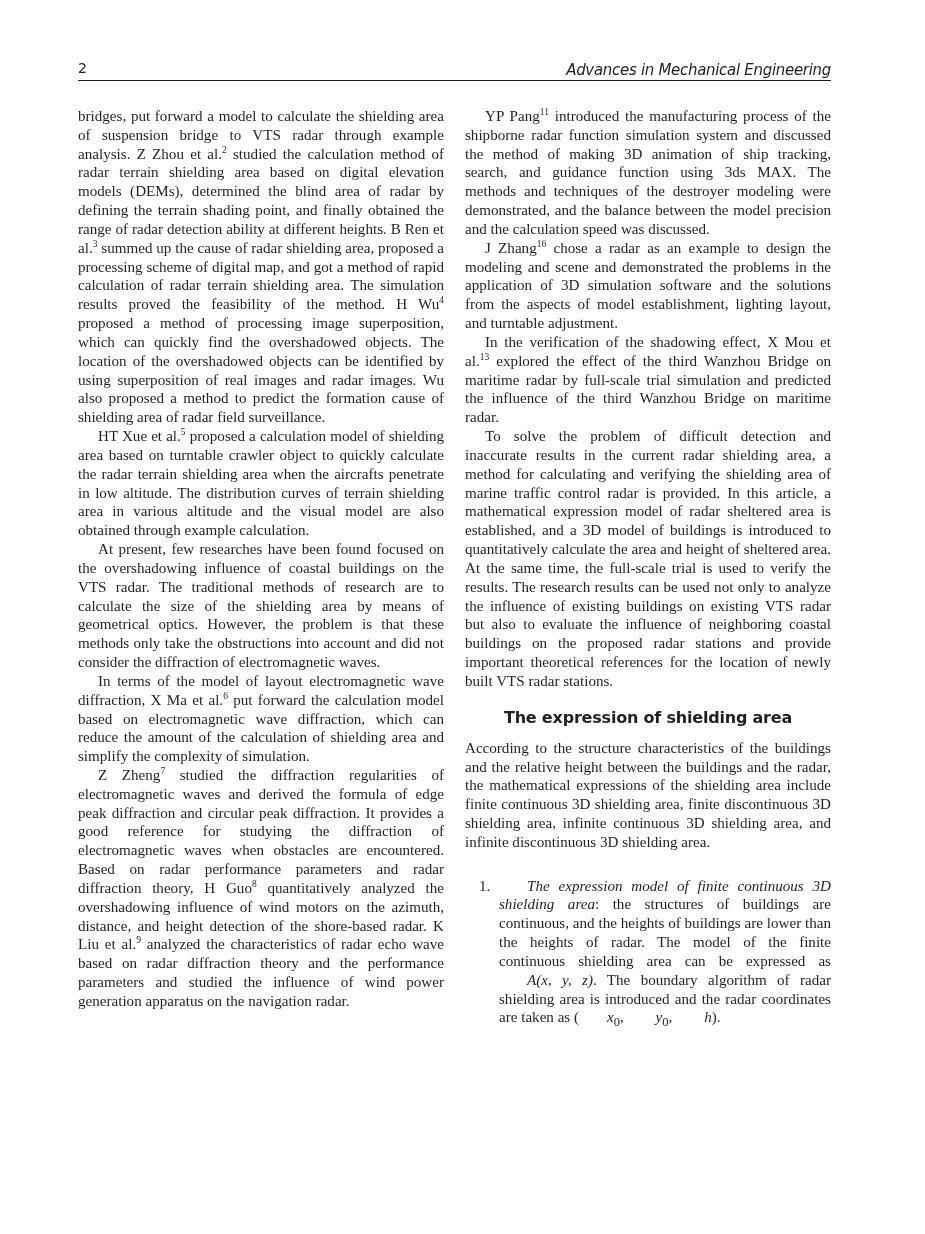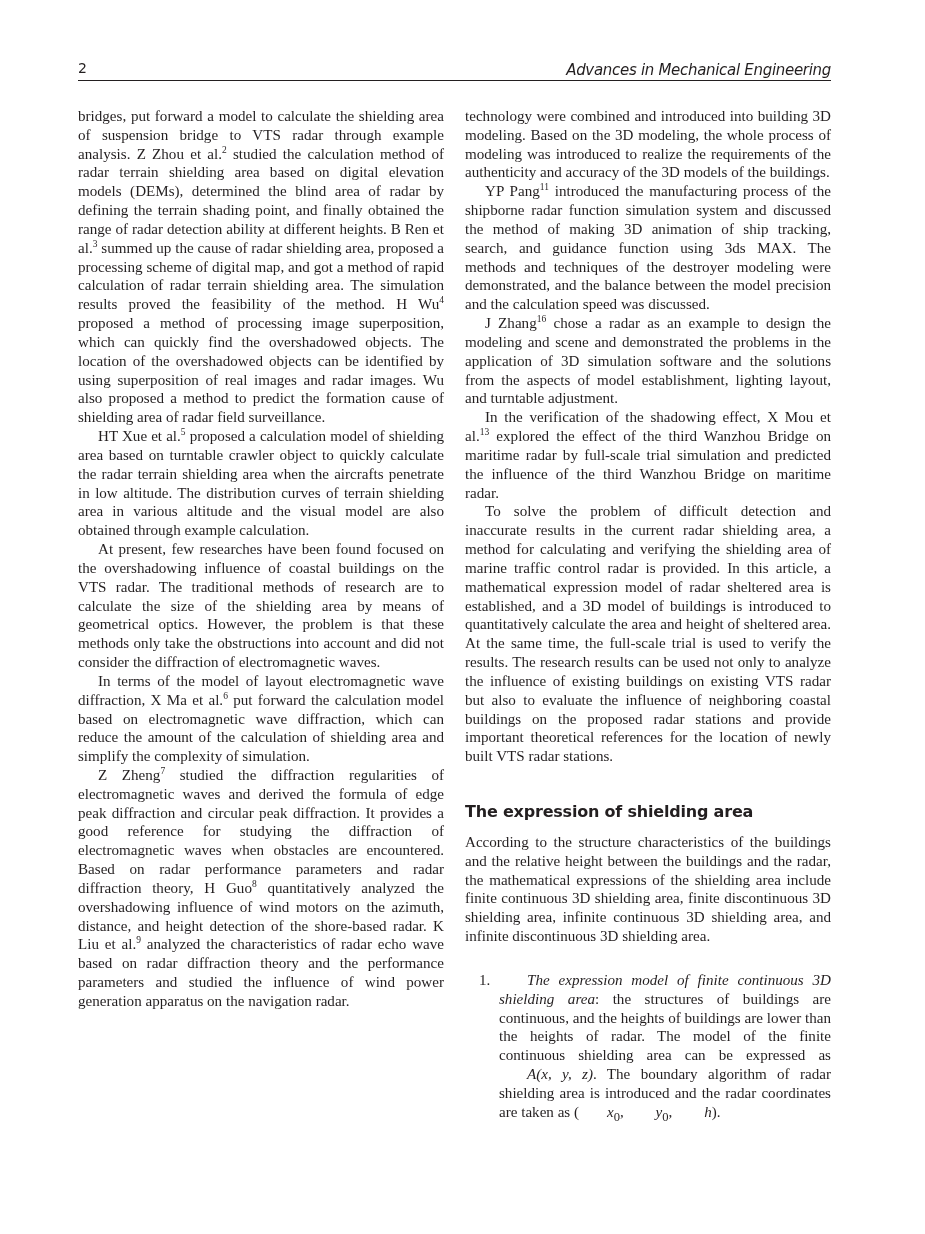--- a/index.html
+++ b/index.html
@@ -6,21 +6,21 @@
   body { width: 925px; height: 1234px; position: relative; overflow: hidden; color: #231f20; }
   .header { position: absolute; left: 78px; top: 58px; width: 753px; height: 22px; border-bottom: 1px solid #231f20; }
   .page-num { position: absolute; left: 0; top: 2px; font-family: "DejaVu Sans", sans-serif; font-size: 14px; }
   .journal { position: absolute; right: 0; top: 3px; font-family: "DejaVu Sans", sans-serif; font-style: italic; font-size: 15px; letter-spacing: -0.3px; }
   .col { position: absolute; top: 107px; width: 366px; font-family: "Liberation Serif", serif; font-size: 15.1px; line-height: 18.83px; text-align: justify; hyphens: none; }
   .col-left { left: 78px; }
   .col-right { left: 465px; }
   p { margin: 0; }
   p.ind { text-indent: 20px; }
   sup { font-size: 9.5px; line-height: 0; vertical-align: 6px; }
-  h2 { font-family: "DejaVu Sans", sans-serif; font-weight: bold; font-size: 16px; line-height: 20px; margin: 36px 0 11px 0; letter-spacing: -0.2px; text-align: left; }
+  h2 { font-family: "DejaVu Sans", sans-serif; font-weight: bold; font-size: 16px; line-height: 20px; margin: 17px 0 11px 0; letter-spacing: -0.2px; text-align: center; }
   .list { margin-top: 25px; }
   .list-item { position: relative; padding-left: 34px; }
   .list-num { position: absolute; left: 14px; top: 0; }
   em { font-style: italic; margin-left: 28px; }
 </style>
 </head>
 <body>
 
 <div class="header">
   <span class="page-num">2</span>
@@ -29,21 +29,20 @@
 
 <div class="col col-left">
   <p><span>bridges, put forward a model to calculate the shielding area of suspension bridge to VTS radar through example analysis. Z Zhou et al.</span><sup>2</sup><span> studied the calculation method of radar terrain shielding area based on digital elevation models (DEMs), determined the blind area of radar by defining the terrain shading point, and finally obtained the range of radar detection ability at different heights. B Ren et al.</span><sup>3</sup><span> summed up the cause of radar shielding area, proposed a processing scheme of digital map, and got a method of rapid calculation of radar terrain shielding area. The simulation results proved the feasibility of the method. H Wu</span><sup>4</sup><span> proposed a method of processing image superposition, which can quickly find the overshadowed objects. The location of the overshadowed objects can be identified by using superposition of real images and radar images. Wu also proposed a method to predict the formation cause of shielding area of radar field surveillance.</span></p>
   <p class="ind"><span>HT Xue et al.</span><sup>5</sup><span> proposed a calculation model of shielding area based on turntable crawler object to quickly calculate the radar terrain shielding area when the aircrafts penetrate in low altitude. The distribution curves of terrain shielding area in various altitude and the visual model are also obtained through example calculation.</span></p>
   <p class="ind">At present, few researches have been found focused on the overshadowing influence of coastal buildings on the VTS radar. The traditional methods of research are to calculate the size of the shielding area by means of geometrical optics. However, the problem is that these methods only take the obstructions into account and did not consider the diffraction of electromagnetic waves.</p>
   <p class="ind"><span>In terms of the model of layout electromagnetic wave diffraction, X Ma et al.</span><sup>6</sup><span> put forward the calculation model based on electromagnetic wave diffraction, which can reduce the amount of the calculation of shielding area and simplify the complexity of simulation.</span></p>
   <p class="ind"><span>Z Zheng</span><sup>7</sup><span> studied the diffraction regularities of electromagnetic waves and derived the formula of edge peak diffraction and circular peak diffraction. It provides a good reference for studying the diffraction of electromagnetic waves when obstacles are encountered. Based on radar performance parameters and radar diffraction theory, H Guo</span><sup>8</sup><span> quantitatively analyzed the overshadowing influence of wind motors on the azimuth, distance, and height detection of the shore-based radar. K Liu et al.</span><sup>9</sup><span> analyzed the characteristics of radar echo wave based on radar diffraction theory and the performance parameters and studied the influence of wind power generation apparatus on the navigation radar.</span></p>
 </div>
 
 <div class="col col-right">
-  <p>technology were combined and introduced into building 3D modeling. Based on the 3D modeling, the whole process of modeling was introduced to realize the requirements of the authenticity and accuracy of the 3D models of the buildings.</p>
   <p class="ind"><span>YP Pang</span><sup>11</sup><span> introduced the manufacturing process of the shipborne radar function simulation system and discussed the method of making 3D animation of ship tracking, search, and guidance function using 3ds MAX. The methods and techniques of the destroyer modeling were demonstrated, and the balance between the model precision and the calculation speed was discussed.</span></p>
   <p class="ind"><span>J Zhang</span><sup>16</sup><span> chose a radar as an example to design the modeling and scene and demonstrated the problems in the application of 3D simulation software and the solutions from the aspects of model establishment, lighting layout, and turntable adjustment.</span></p>
   <p class="ind"><span>In the verification of the shadowing effect, X Mou et al.</span><sup>13</sup><span> explored the effect of the third Wanzhou Bridge on maritime radar by full-scale trial simulation and predicted the influence of the third Wanzhou Bridge on maritime radar.</span></p>
   <p class="ind">To solve the problem of difficult detection and inaccurate results in the current radar shielding area, a method for calculating and verifying the shielding area of marine traffic control radar is provided. In this article, a mathematical expression model of radar sheltered area is established, and a 3D model of buildings is introduced to quantitatively calculate the area and height of sheltered area. At the same time, the full-scale trial is used to verify the results. The research results can be used not only to analyze the influence of existing buildings on existing VTS radar but also to evaluate the influence of neighboring coastal buildings on the proposed radar stations and provide important theoretical references for the location of newly built VTS radar stations.</p>
 
   <h2>The expression of shielding area</h2>
   <p>According to the structure characteristics of the buildings and the relative height between the buildings and the radar, the mathematical expressions of the shielding area include finite continuous 3D shielding area, finite discontinuous 3D shielding area, infinite continuous 3D shielding area, and infinite discontinuous 3D shielding area.</p>
 
   <div class="list">
     <div class="list-item">

